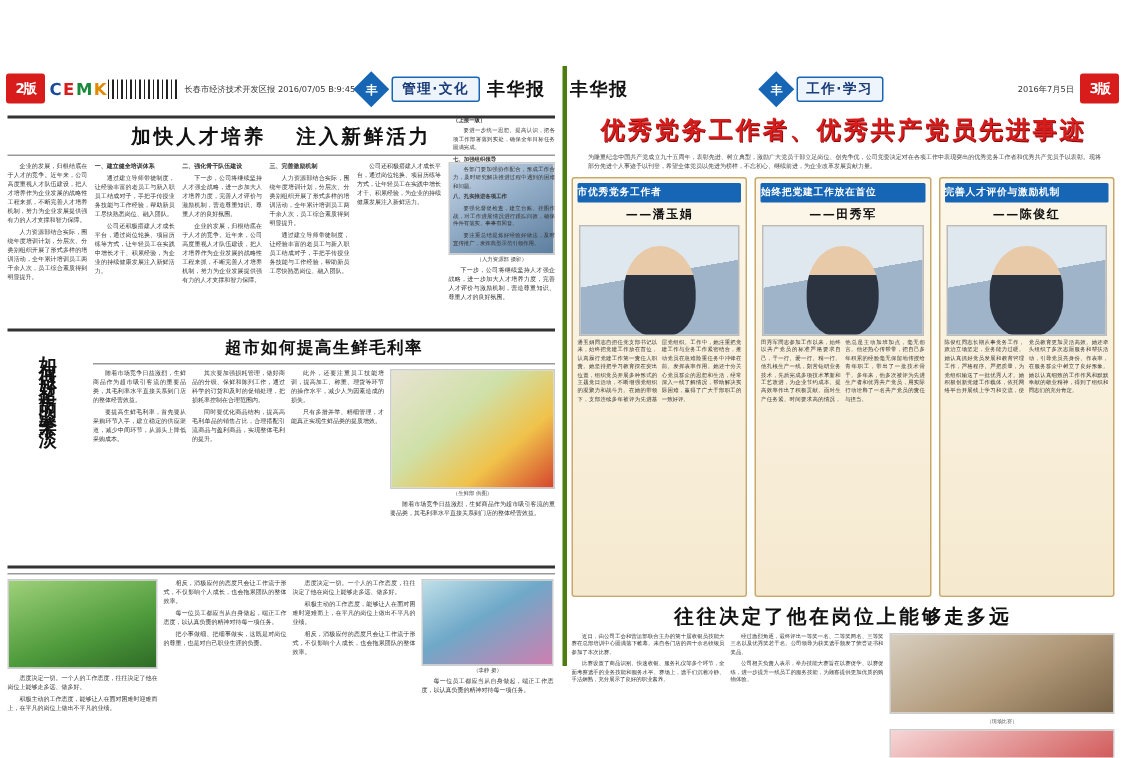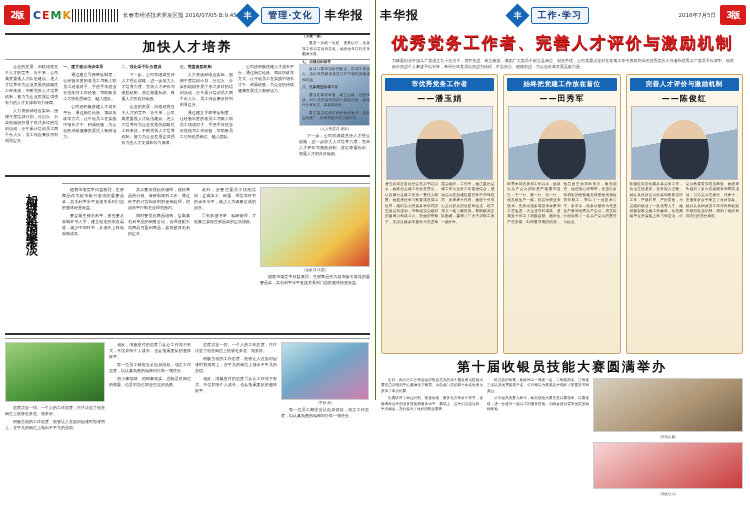--- a/index.html
+++ b/index.html
@@ -2,23 +2,23 @@
 <html><head>
 <meta charset="utf-8">
 <style>
   html,body{margin:0;padding:0;}
   body{
     width:750px;height:505px;overflow:hidden;
     background:#ffffff;
     font-family:"DejaVu Sans","Liberation Sans",sans-serif;
     color:#222;
   }
-  .page{position:relative;width:750px;height:400px;box-sizing:border-box;background:#fff;}
+  .page{position:relative;width:750px;height:400px;box-sizing:border-box;background:#fff;margin-top:44px;}
   .halfspread{position:absolute;top:0;bottom:0;}
-  .left{left:0;width:375px;border-right:1px solid #4d7c0f;}
+  .left{left:0;width:375px;border-right:3px solid #4d7c0f;}
   .right{left:375px;width:375px;}
 
   
   .masthead{position:absolute;top:4px;left:4px;right:4px;height:22px;display:flex;align-items:center;}
   .pagebadge{
     width:26px;height:20px;background:#d81c1c;color:#fff;border-radius:2px;
     font-size:9px;font-weight:bold;display:flex;align-items:center;justify-content:center;
     letter-spacing:-1px;
   }
   .logo-strip{display:flex;align-items:center;margin-left:3px;gap:2px;}
@@ -84,21 +84,21 @@
   }
   .r-sub{position:absolute;top:58px;left:392px;width:342px;font-size:4px;line-height:1.5;color:#444;text-align:justify;}
 
   .cards{position:absolute;top:74px;left:381px;width:362px;height:280px;display:flex;gap:5px;}
   .card{
     flex:1;background:linear-gradient(#fdf7ea,#f5e9cf);
     border:1px solid #c9a96a;border-radius:2px;position:relative;padding:3px;box-sizing:border-box;
   }
   .card-h{
     background:#1766b5;color:#fff;font-size:6.5px;font-weight:bold;
-    text-align:center;padding:2px 0;border-radius:1px;letter-spacing:0.5px;
+    padding:2px 0;border-radius:1px;letter-spacing:0.5px;
   }
   .card-name{font-size:8px;font-weight:bold;text-align:center;margin:2px 0 1px;color:#111;letter-spacing:1px;}
   .card-portrait{height:72px;margin:2px 1px;border:1px solid #bbb;}
   .portrait{
     background:linear-gradient(170deg,#dfe7ef 0 45%,#9fb4c8 45% 100%);
     position:relative;overflow:hidden;
   }
   .portrait:after{
     content:"";position:absolute;left:50%;top:18%;width:46%;height:84%;
     transform:translateX(-50%);border-radius:50% 50% 40% 40%;
@@ -157,20 +157,21 @@
     <div class="mast-right-date" style="margin-right:4px;">2016年7月5日</div>
     <div class="pagebadge">3版</div>
   </div>
 
   <div class="halfspread left">
 
     <div class="l-top">
       <div class="thickrule"></div>
       <div class="l-head1">
         <div class="hl">加快人才培养</div>
+        <div class="hl">注入新鲜活力</div>
       </div>
       <div class="rule"></div>
       <div class="l-cols">
         <div class="l-col">
           <div class="colblock">
             <p>企业的发展，归根结底在于人才的竞争。近年来，公司高度重视人才队伍建设，把人才培养作为企业发展的战略性工程来抓，不断完善人才培养机制，努力为企业发展提供强有力的人才支撑和智力保障。</p>
             <p>人力资源部结合实际，围绕年度培训计划，分层次、分类别组织开展了形式多样的培训活动，全年累计培训员工两千余人次，员工综合素质得到明显提升。</p>
           </div>
         </div>
         <div class="l-col">
@@ -209,20 +210,21 @@
       </div>
     </div>
 
     <div class="l-mid">
       <div class="thickrule"></div>
       <div style="display:flex;gap:5px;">
         <div style="width:52px;display:flex;justify-content:center;padding-top:4px;">
           <div class="vertical-title">如何做好超市的淡季不淡</div>
         </div>
         <div style="flex:1">
+          <div class="hl2">超市如何提高生鲜毛利率</div>
           <div class="rule"></div>
           <div style="display:flex;gap:4px;">
             <div style="width:62px">
               <div class="colblock">
                 <p>随着市场竞争日益激烈，生鲜商品作为超市吸引客流的重要品类，其毛利率水平直接关系到门店的整体经营效益。</p>
                 <p>要提高生鲜毛利率，首先要从采购环节入手，建立稳定的供应渠道，减少中间环节，从源头上降低采购成本。</p>
               </div>
             </div>
             <div style="width:62px">
               <div class="colblock">
@@ -283,21 +285,21 @@
       </div>
     </div>
   </div>
 
   <div class="halfspread right"></div>
 
   <div style="position:absolute;top:30px;left:300px;width:72px;height:300px;">
   </div>
 
   <div class="r-banner">
-    <div class="txt">优秀党务工作者、完善人才评价与激励机制</div>
+    <div class="txt">优秀党务工作者、优秀共产党员先进事迹</div>
   </div>
   <div class="r-sub">为隆重纪念中国共产党成立九十五周年，表彰先进、树立典型，激励广大党员干部立足岗位、创先争优，公司党委决定对在各项工作中表现突出的优秀党务工作者和优秀共产党员予以表彰。现将部分先进个人事迹予以刊登，希望全体党员以先进为榜样，不忘初心、继续前进，为企业改革发展贡献力量。</div>
 
   <div class="cards">
     <div class="card">
       <div class="card-h">市优秀党务工作者</div>
       <div class="card-name">——潘玉娟</div>
       <div class="card-portrait portrait"></div>
       <div class="card-body">潘玉娟同志自担任党支部书记以来，始终把党建工作放在首位，认真履行党建工作第一责任人职责。她坚持把学习教育摆在突出位置，组织党员开展多种形式的主题党日活动，不断增强党组织的凝聚力和战斗力。在她的带领下，支部连续多年被评为先进基层党组织。工作中，她注重把党建工作与业务工作紧密结合，推动党员在急难险重任务中冲锋在前、发挥表率作用。她还十分关心党员群众的思想和生活，经常深入一线了解情况，帮助解决实际困难，赢得了广大干部职工的一致好评。</div>
     </div>
@@ -308,21 +310,21 @@
       <div class="card-body">田秀军同志参加工作以来，始终以共产党员的标准严格要求自己，干一行、爱一行、精一行。他扎根生产一线，刻苦钻研业务技术，先后完成多项技术革新和工艺改进，为企业节约成本、提高效率作出了积极贡献。面对生产任务紧、时间要求高的情况，他总是主动加班加点，毫无怨言。他还热心传帮带，把自己多年积累的经验毫无保留地传授给青年职工，带出了一批技术骨干。多年来，他多次被评为先进生产者和优秀共产党员，用实际行动诠释了一名共产党员的责任与担当。</div>
     </div>
     <div class="card">
       <div class="card-h">完善人才评价与激励机制</div>
       <div class="card-name">——陈俊红</div>
       <div class="card-portrait portrait"></div>
       <div class="card-body">陈俊红同志长期从事党务工作，政治立场坚定，业务能力过硬。她认真抓好党员发展和教育管理工作，严格程序、严把质量，为党组织输送了一批优秀人才。她积极创新党建工作载体，依托网络平台开展线上学习和交流，使党员教育更加灵活高效。她还牵头组织了多次志愿服务和帮扶活动，引导党员亮身份、作表率，在服务群众中树立了良好形象。她以认真细致的工作作风和默默奉献的敬业精神，得到了组织和同志们的充分肯定。</div>
     </div>
   </div>
 
-  <div class="r-bottom-title">第十届收银员技能大赛圆满举办</div>
+  <div class="r-bottom-title">往往决定了他在岗位上能够走多远</div>
   <div class="r-bottom">
     <div class="r-bcol">
       <div class="tinytext">
         <p>近日，由公司工会和营运部联合主办的第十届收银员技能大赛在总部培训中心圆满落下帷幕。来自各门店的四十余名收银员参加了本次比赛。</p>
         <p>比赛设置了商品识别、快速收银、服务礼仪等多个环节，全面考察选手的业务技能和服务水平。赛场上，选手们沉着冷静、手法娴熟，充分展示了良好的职业素养。</p>
       </div>
     </div>
     <div class="r-bcol">
       <div class="tinytext">
         <p>经过激烈角逐，最终评出一等奖一名、二等奖两名、三等奖三名以及优秀奖若干名。公司领导为获奖选手颁发了荣誉证书和奖品。</p>

